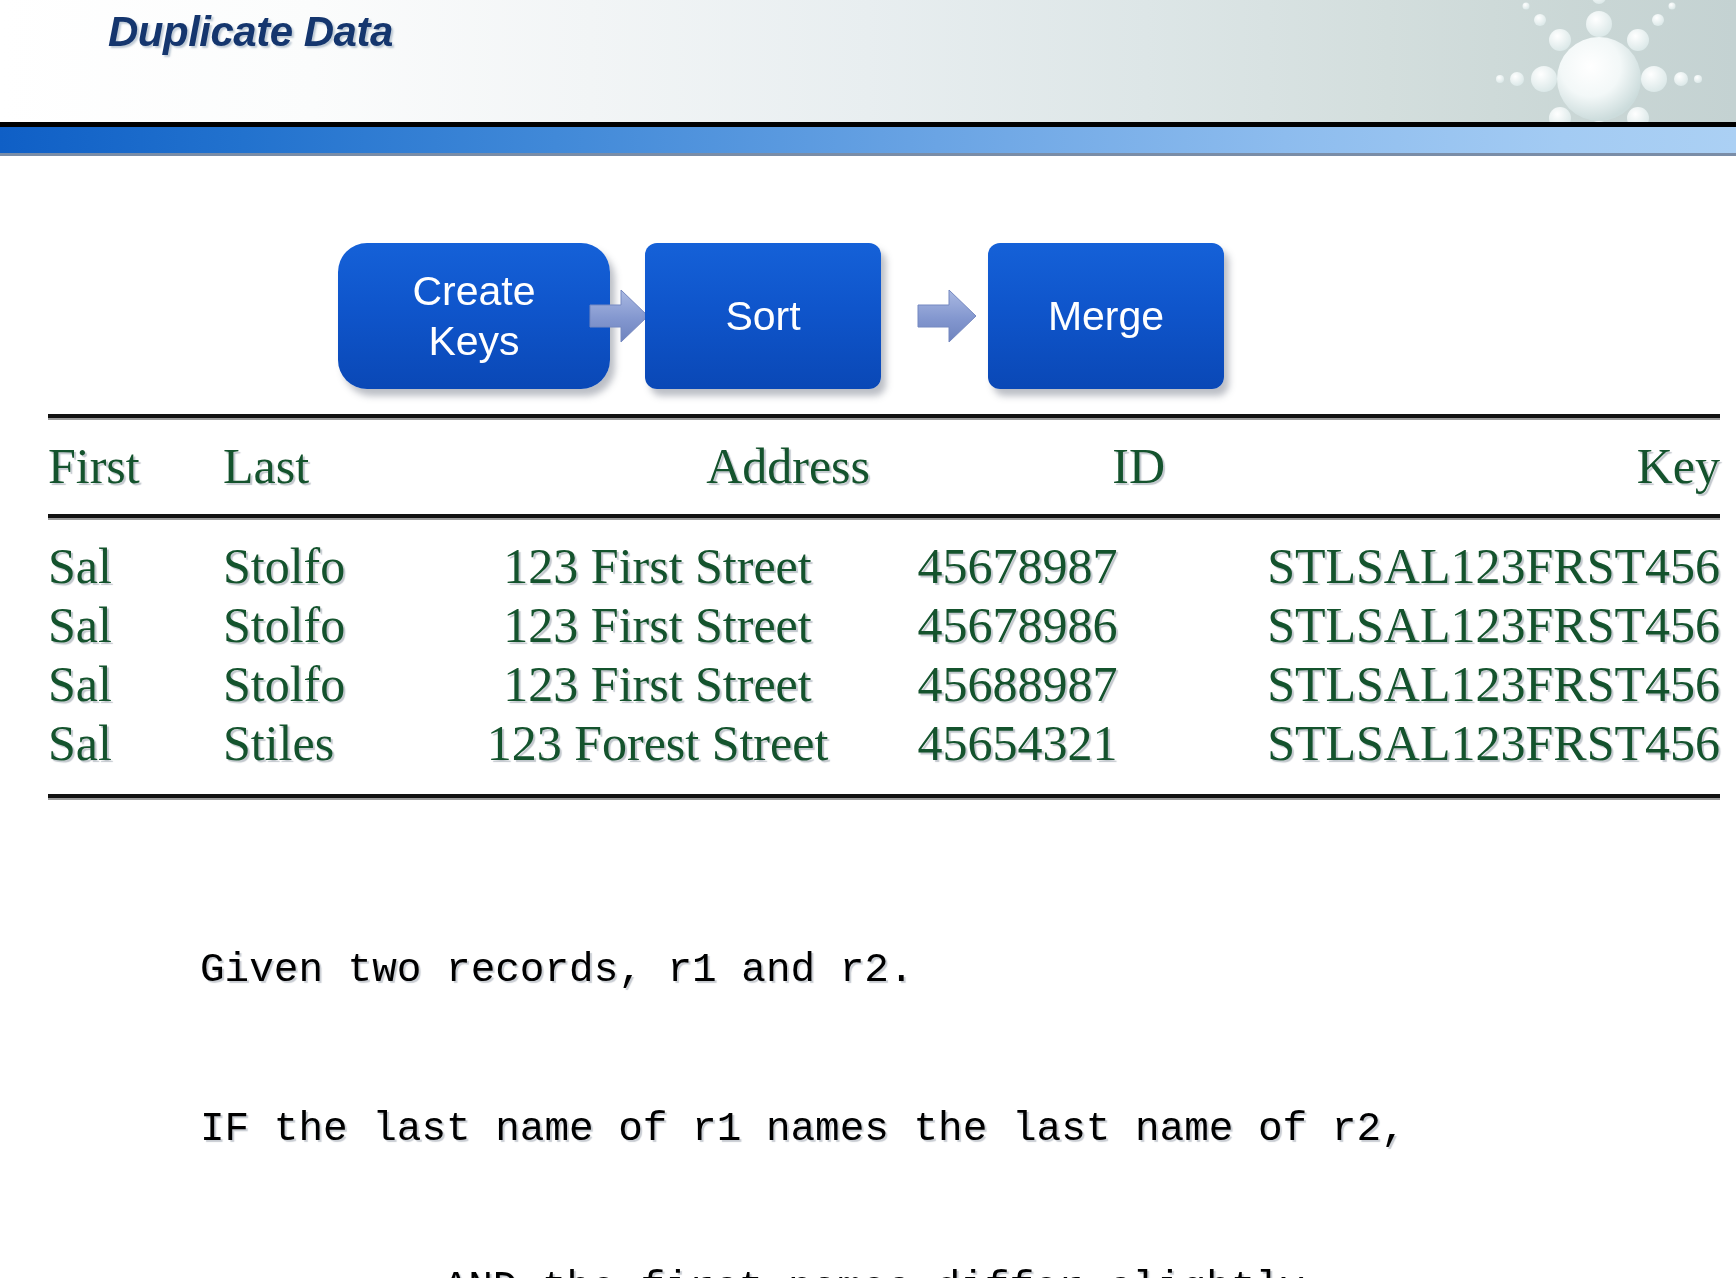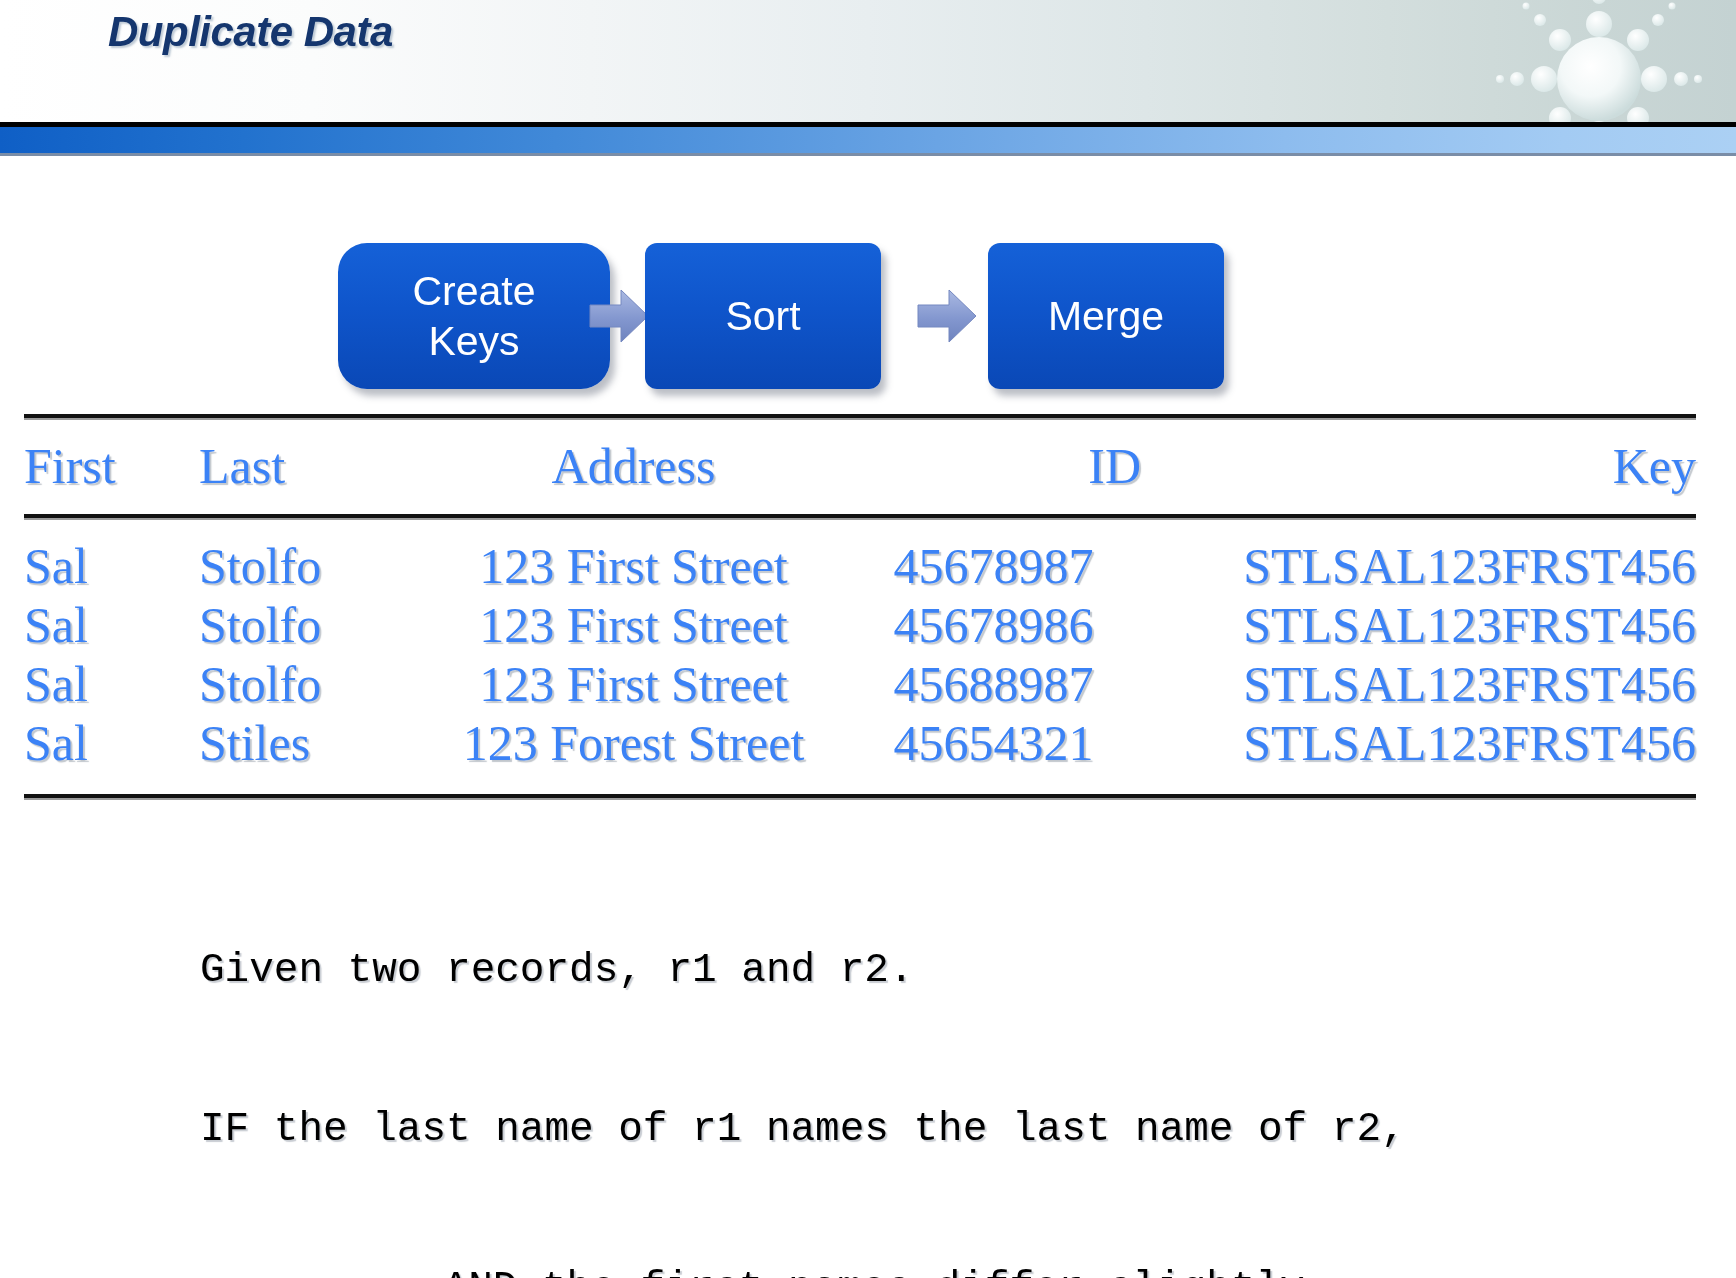--- a/index.html
+++ b/index.html
@@ -120,25 +120,25 @@
     top: 44px;
     width: 62px;
     height: 58px;
   }
   #flow-arrow-0 { left: 250px; }
   #flow-arrow-1 { left: 578px; }
 
   
   .record-table {
     position: absolute;
-    left: 24px;
+    left: 48px;
     top: 414px;
     width: 1672px;
     font-family: "Liberation Serif", serif;
-    color: #3b82f6;
+    color: #14532d;
   }
   .rule-thick {
     height: 4px;
     background: #111111;
     box-shadow: 0 2px 0 0 #9a9a9a;
   }
   .tbl {
     width: 100%;
     border-collapse: collapse;
     table-layout: fixed;
@@ -152,21 +152,21 @@
   }
   .tbl thead th { height: 96px; vertical-align: middle; }
   .tbl tbody td { height: 59px; vertical-align: middle; }
   .col-first   { width: 175px; text-align: left; }
   .col-last    { width: 222px; text-align: left; }
   .col-address { width: 425px; text-align: center; }
   .col-id      { width: 295px; text-align: center; }
   .col-key     { width: 555px; text-align: right; }
   thead .col-first   { text-align: left; }
   thead .col-last    { text-align: left; }
-  thead .col-address { text-align: center; }
+  thead .col-address { text-align: right; }
   thead .col-id      { text-align: right; }
   thead .col-key     { text-align: right; }
 
   
   .rule-text {
     position: absolute;
     left: 200px;
     top: 838px;
     font-family: "Liberation Mono", "DejaVu Sans Mono", monospace;
     font-size: 41px;

